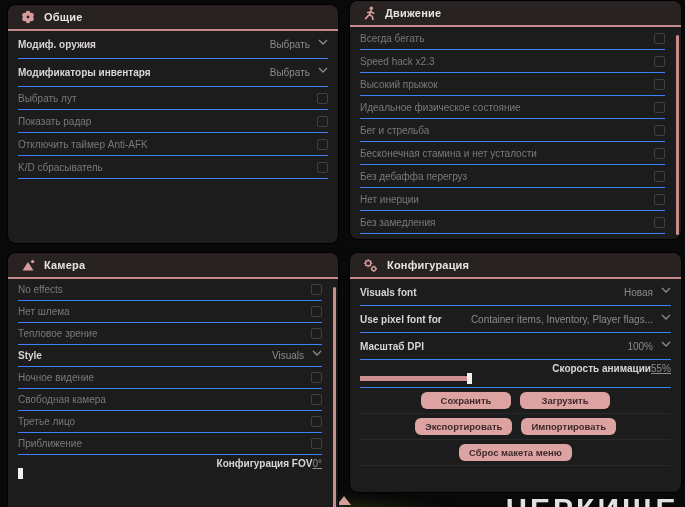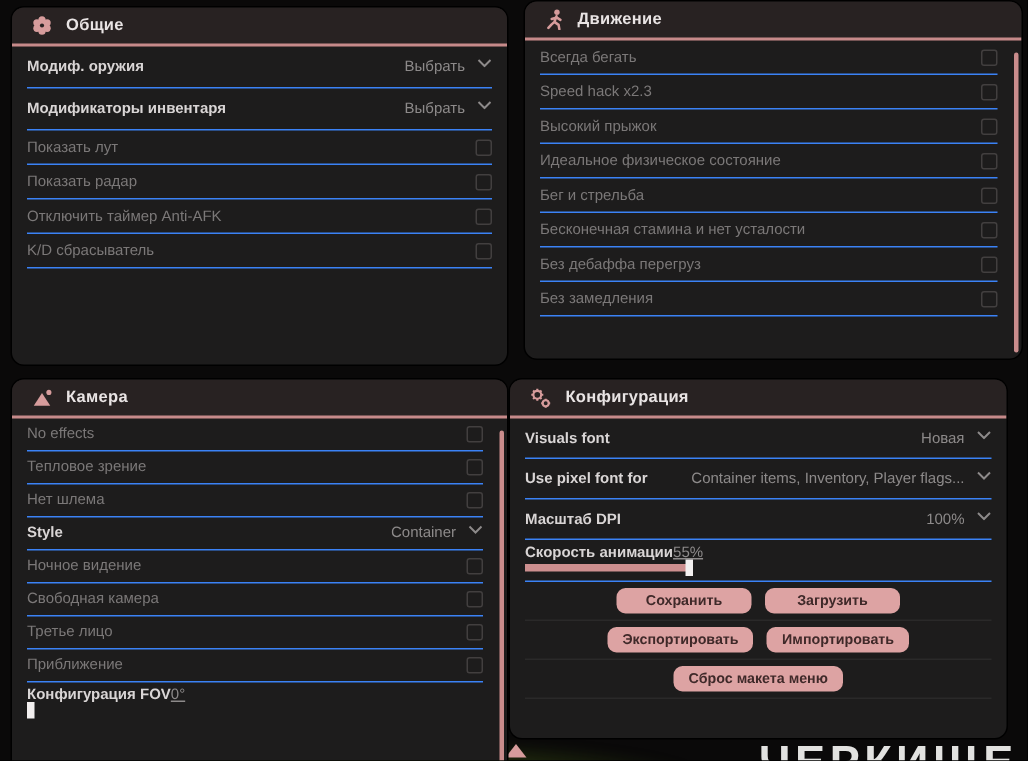--- a/index.html
+++ b/index.html
@@ -30,21 +30,21 @@
     background:transparent; flex:0 0 auto;
   }
   .dropdown { display:flex; align-items:flex-start; gap:8px; cursor:pointer; }
   .dd-value { color:#8d8a8a; font-size:10px; max-width:200px; white-space:nowrap;
     overflow:hidden; text-overflow:ellipsis; }
   .scrollbar {
     position:absolute; width:3px; background:#c98c8c; border-radius:2px;
     right:2px; top:34px; bottom:4px;
   }
   .slider-row { display:block; padding-top:3px; }
-  .slider-top { display:flex; align-items:center; justify-content:flex-start; }
+  .slider-top { display:flex; align-items:center; justify-content:flex-end; }
   .slider-val { color:#8d8a8a; font-size:10px;text-decoration:underline; }
   .slider-track { position:relative; height:6px; width:200px; margin-top:2px; }
   .slider-fill { position:absolute; left:0; top:0; height:5px; background:#cd8f8f; }
   .slider-handle { position:absolute; top:-3px; width:5px; height:11px; background:#f2efef; }
   .btn-row { display:flex; align-items:center; justify-content:center; gap:9px;
     border-bottom:1px solid #2a2929; height:26px; }
   .btn {
     min-width:90px; height:17px; padding:0 10px; background:#dda3a3; color:#3f2929;
     border:none; border-radius:6px; font-size:9.5px; font-weight:bold;
     font-family:"Liberation Sans", sans-serif; display:flex; align-items:center;
@@ -111,21 +111,21 @@
         <span class="dropdown">
           <span class="dd-value">Выбрать</span>
           <span class="chev">
               <svg width="10" height="6" viewBox="0 0 10 6">
                 <polyline points="1,1 5,5 9,1" fill="none" stroke="#8d8a8a" stroke-width="1.3"></polyline>
               </svg>
             </span>
         </span>
       </div>
       <div class="row h23">
-        <span class="lbl-dim">Показать лут</span>
+        <span class="lbl-dim">Выбрать лут</span>
         <span class="checkbox"></span>
       </div>
       <div class="row h23">
         <span class="lbl-dim">Показать радар</span>
         <span class="checkbox"></span>
       </div>
       <div class="row h23">
         <span class="lbl-dim">Отключить таймер Anti-AFK</span>
         <span class="checkbox"></span>
       </div>
@@ -169,20 +169,24 @@
       </div>
       <div class="row h23">
         <span class="lbl-dim">Бесконечная стамина и нет усталости</span>
         <span class="checkbox"></span>
       </div>
       <div class="row h23">
         <span class="lbl-dim">Без дебаффа перегруз</span>
         <span class="checkbox"></span>
       </div>
       <div class="row h23">
+        <span class="lbl-dim">Нет инерции</span>
+        <span class="checkbox"></span>
+      </div>
+      <div class="row h23">
         <span class="lbl-dim">Без замедления</span>
         <span class="checkbox"></span>
       </div>
     </div>
     <div class="scrollbar"></div>
   </div>
 
   <div class="panel" style="left:8px; top:253px; width:330px; height:311px;">
     <div class="panel-header">
       <span class="icon">
@@ -192,31 +196,31 @@
         </svg>
       </span>
       <span class="panel-title">Камера</span>
     </div>
     <div class="panel-body" style="padding-right:16px;">
       <div class="row h22">
         <span class="lbl-dim">No effects</span>
         <span class="checkbox"></span>
       </div>
       <div class="row h22">
+        <span class="lbl-dim">Нет шлема</span>
+        <span class="checkbox"></span>
+      </div>
+      <div class="row h22">
         <span class="lbl-dim">Тепловое зрение</span>
         <span class="checkbox"></span>
       </div>
       <div class="row h22">
-        <span class="lbl-dim">Нет шлема</span>
-        <span class="checkbox"></span>
-      </div>
-      <div class="row h22">
         <span class="lbl-bright">Style</span>
         <span class="dropdown">
-          <span class="dd-value">Container</span>
+          <span class="dd-value">Visuals</span>
           <span class="chev">
               <svg width="10" height="6" viewBox="0 0 10 6">
                 <polyline points="1,1 5,5 9,1" fill="none" stroke="#8d8a8a" stroke-width="1.3"></polyline>
               </svg>
             </span>
         </span>
       </div>
       <div class="row h22">
         <span class="lbl-dim">Ночное видение</span>
         <span class="checkbox"></span>
@@ -239,21 +243,21 @@
           <span class="slider-val">0°</span>
         </div>
         <div class="slider-track">
           <div class="slider-handle" style="left:0;"></div>
         </div>
       </div>
     </div>
     <div class="scrollbar"></div>
   </div>
 
-  <div class="panel" style="left:340px; top:253px; width:331px; height:239px;">
+  <div class="panel" style="left:350px; top:253px; width:331px; height:239px;">
     <div class="panel-header">
       <span class="icon">
         <svg width="15" height="15" viewBox="0 0 15 15">
           <g stroke="#d79c9c" stroke-width="1.4" fill="none">
             <circle cx="5.2" cy="5.2" r="2.6"></circle>
             <path d="M5.2 1.2 v1.4 M5.2 7.8 v1.4 M1.2 5.2 h1.4 M7.8 5.2 h1.4 M2.4 2.4 l1 1 M7 7 l1 1 M8 2.4 l-1 1 M3.4 7 l-1 1"></path>
             <circle cx="10.8" cy="10.8" r="2"></circle>
             <path d="M10.8 7.8 v1.1 M10.8 12.7 v1.1 M7.8 10.8 h1.1 M12.7 10.8 h1.1"></path>
           </g>
         </svg>

